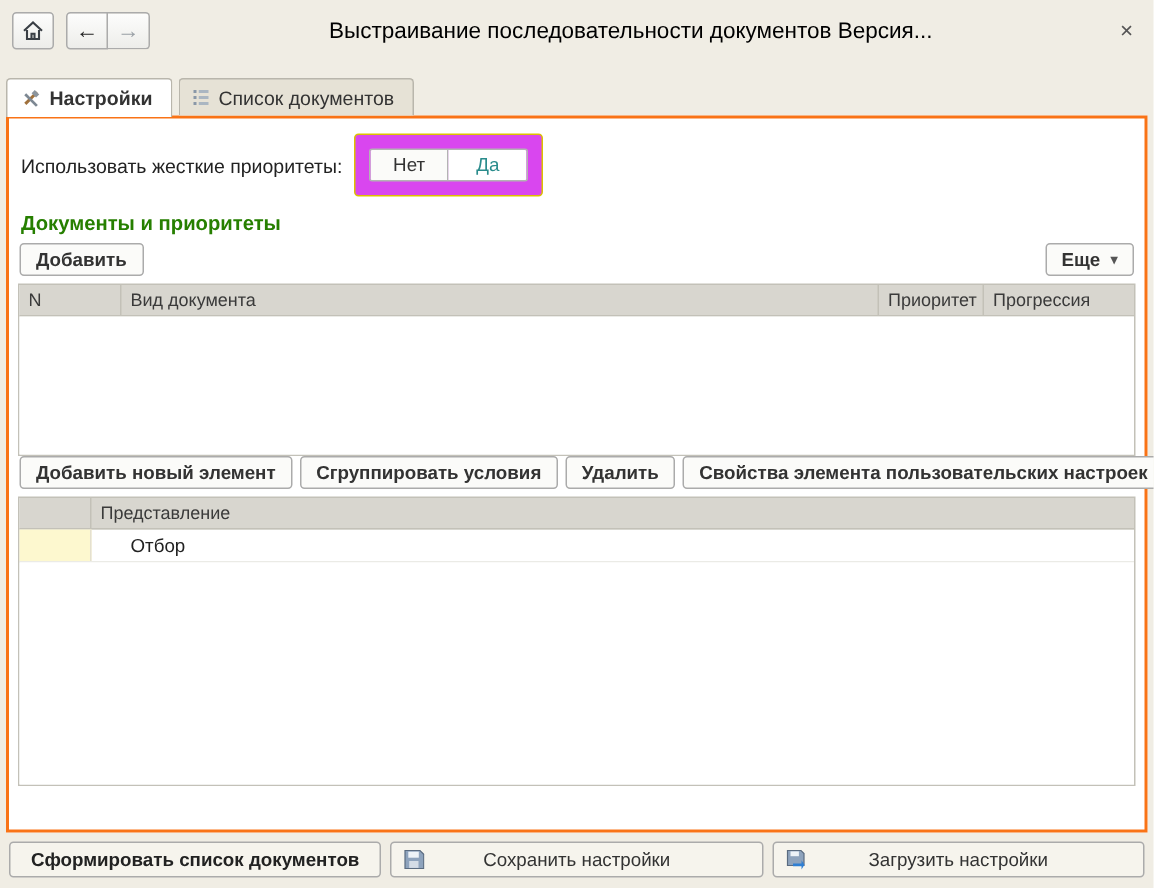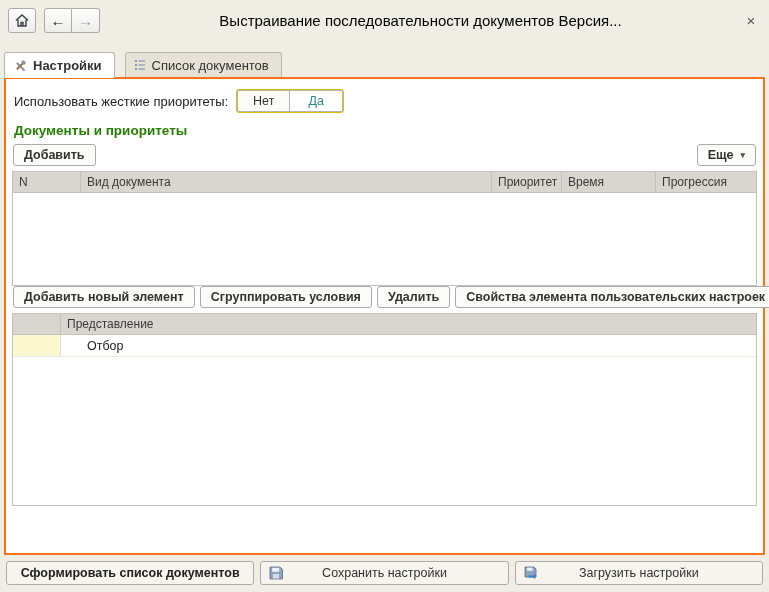--- a/index.html
+++ b/index.html
@@ -47,21 +47,21 @@
   .win-close {
     width: 20px; height: 20px;
     display: flex; align-items: center; justify-content: center;
     color: #555; font-size: 15px; cursor: pointer;
   }
 
   
   .tabbar {
     display: flex;
     margin: 16px 4px 0 4px;
-    gap: 10px;
+    gap: 4px;
     position: relative;
     z-index: 2;
   }
   .tab {
     display: flex;
     align-items: center;
     gap: 6px;
     padding: 4px 12px 4px 8px;
     border: 1px solid #b9b6ac;
     border-bottom: none;
@@ -89,23 +89,23 @@
     position: relative;
     z-index: 1;
   }
 
   .row-toggle { display:flex; align-items:center; margin: 2px 2px 4px 2px; }
   .row-toggle .lbl { color:#222; }
   .toggle-wrap {
     margin-left: 8px;
     border: 1px solid #dcc100;
     border-radius: 3px;
-    padding: 0;
+    padding: 9px;
     display: inline-flex;
-    background: #fca5a5;
+    background: #d946ef;
   }
   .toggle {
     display: flex;
     border: 1px solid #b3b3b3;
     border-radius: 2px;
     overflow: hidden;
   }
   .seg {
     width: 52px; height: 20px;
     display:flex; align-items:center; justify-content:center;
@@ -274,21 +274,20 @@
       <span>Еще</span>
       <span class="caret">▾</span>
     </div>
   </div>
 
   <div class="grid">
     <div class="grid-head">
       <div class="gh-cell c-n">N</div>
       <div class="gh-cell c-vid">Вид документа</div>
       <div class="gh-cell c-prio">Приоритет</div>
-      <div class="gh-cell c-time">Время</div>
       <div class="gh-cell c-prog">Прогрессия</div>
     </div>
     <div class="grid-body-empty"></div>
   </div>
 
 
   <div class="toolbar">
     <div class="btn">
       <span>Добавить новый элемент</span>
     </div>

